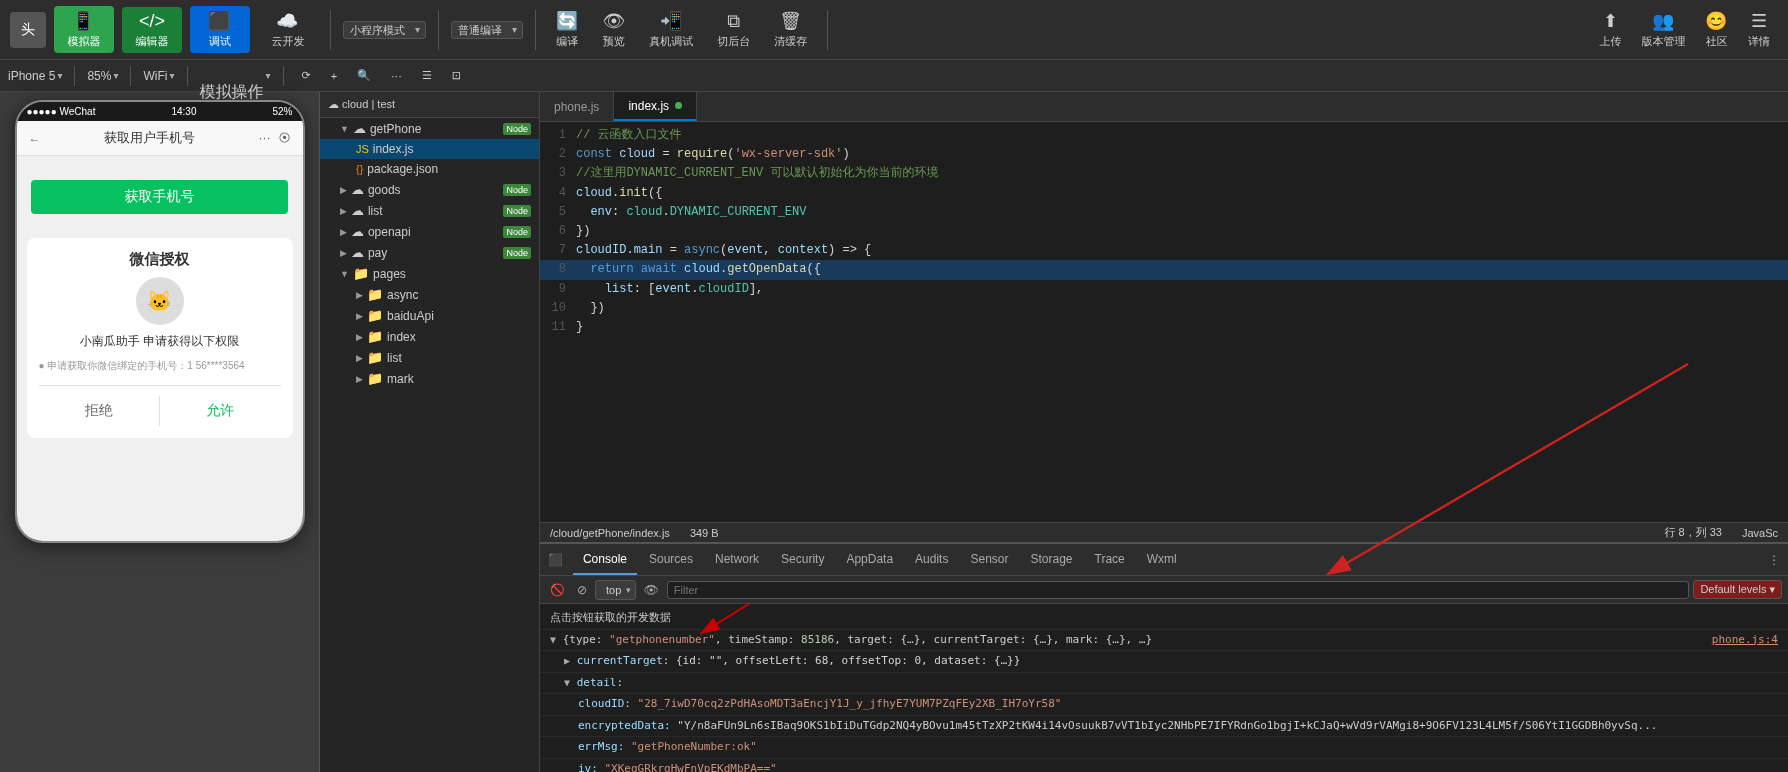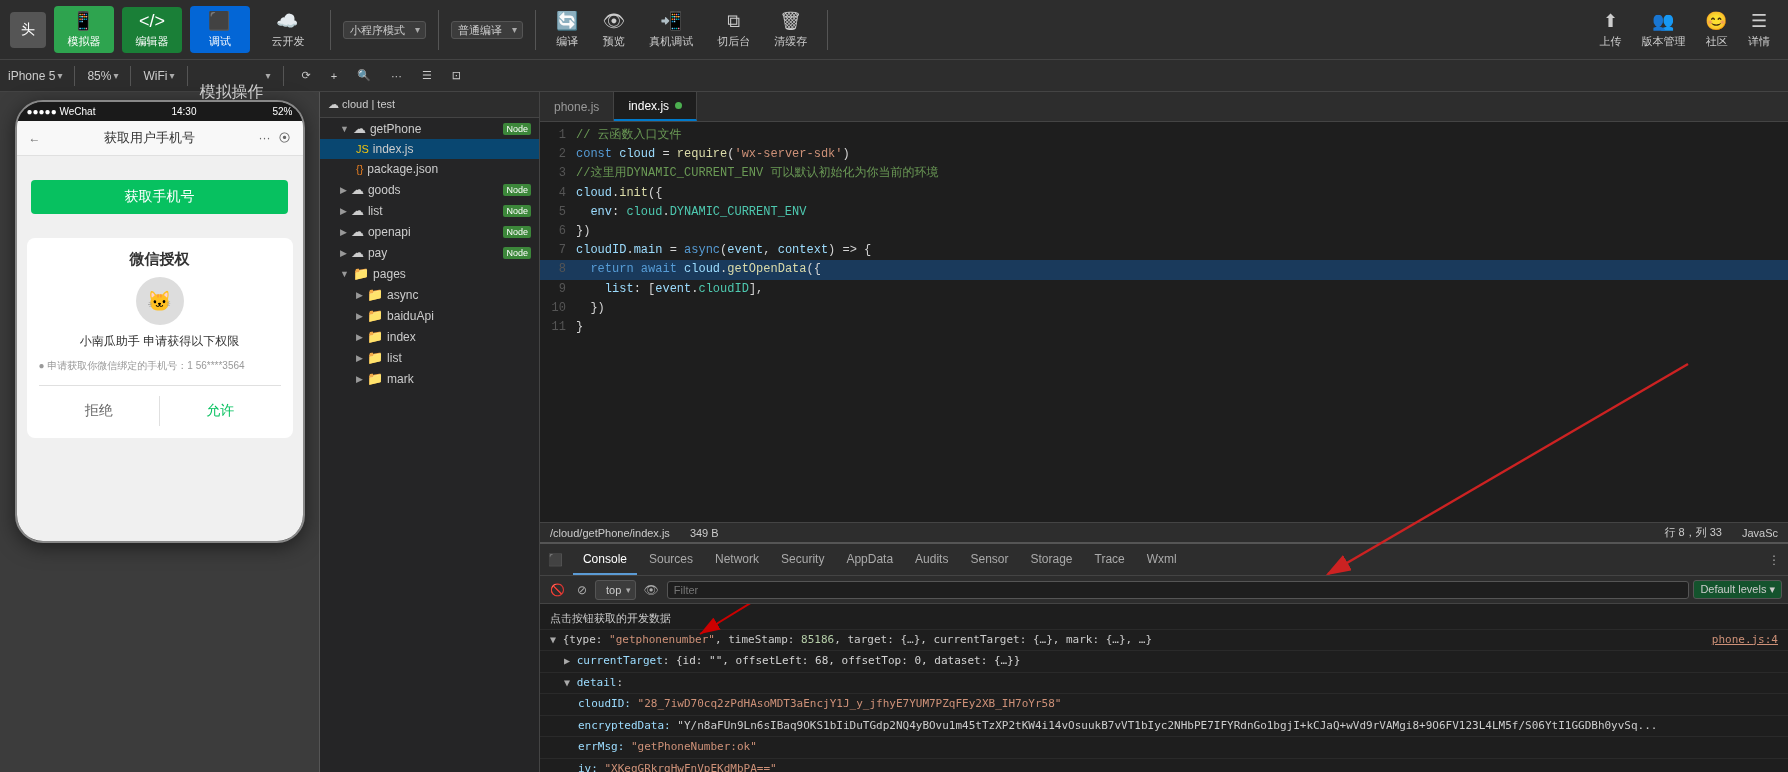--- a/index.html
+++ b/index.html
@@ -76,24 +76,24 @@
     .c-keyword { color: #569cd6; }
     .c-function { color: #dcdcaa; }
     .c-var { color: #9cdcfe; }
     .c-prop { color: #4ec9b0; }
     .devtools-tabs { display: flex; background: #2d2d2d; border-bottom: 1px solid #444; height: 32px; align-items: stretch; padding: 0 4px; gap: 2px; }
     .devtools-tab { display: flex; align-items: center; padding: 0 10px; font-size: 12px; color: #aaa; cursor: pointer; border-bottom: 2px solid transparent; }
     .devtools-tab.active { color: #fff; border-bottom: 2px solid #5b9bd5; }
     .devtools-toolbar { display: flex; align-items: center; background: #2d2d2d; height: 28px; padding: 0 6px; gap: 4px; border-bottom: 1px solid #444; }
     .devtools-toolbar-btn { background: none; border: none; color: #aaa; cursor: pointer; font-size: 12px; padding: 2px 4px; border-radius: 3px; display: flex; align-items: center; }
     .devtools-filter { flex: 1; background: #1e1e1e; border: 1px solid #555; color: #ccc; padding: 2px 6px; font-size: 11px; border-radius: 3px; }
-    .devtools-level { background: #14532d; border: 1px solid #555; color: #ccc; padding: 2px 6px; font-size: 11px; border-radius: 3px; margin-left: auto; cursor: pointer; }
+    .devtools-level { background: #7f1d1d; border: 1px solid #555; color: #ccc; padding: 2px 6px; font-size: 11px; border-radius: 3px; margin-left: auto; cursor: pointer; }
     .devtools-content { flex: 1; overflow-y: auto; background: #1e1e1e; padding: 4px 0; font-family: "Consolas", monospace; font-size: 11px; }
     .console-line { padding: 2px 10px; border-bottom: 1px solid #2a2a2a; line-height: 1.5; }
-    .console-info { color: #ccc; font-family: Liberation Serif, serif; }
+    .console-info { color: #ccc; }
     .console-key { color: #9cdcfe; }
     .console-val { color: #ce9178; }
     .console-val-num { color: #b5cea8; }
     .console-link { color: #ce9178; text-decoration: underline; margin-left: auto; float: right; cursor: pointer; }
     .console-arrow { color: #aaa; font-size: 10px; cursor: pointer; }
     .console-indent1 { padding-left: 24px; }
     .console-indent2 { padding-left: 38px; }
     .console-cloudid { color: #ce9178; }
     .console-encrypted { color: #ccc; }
 

